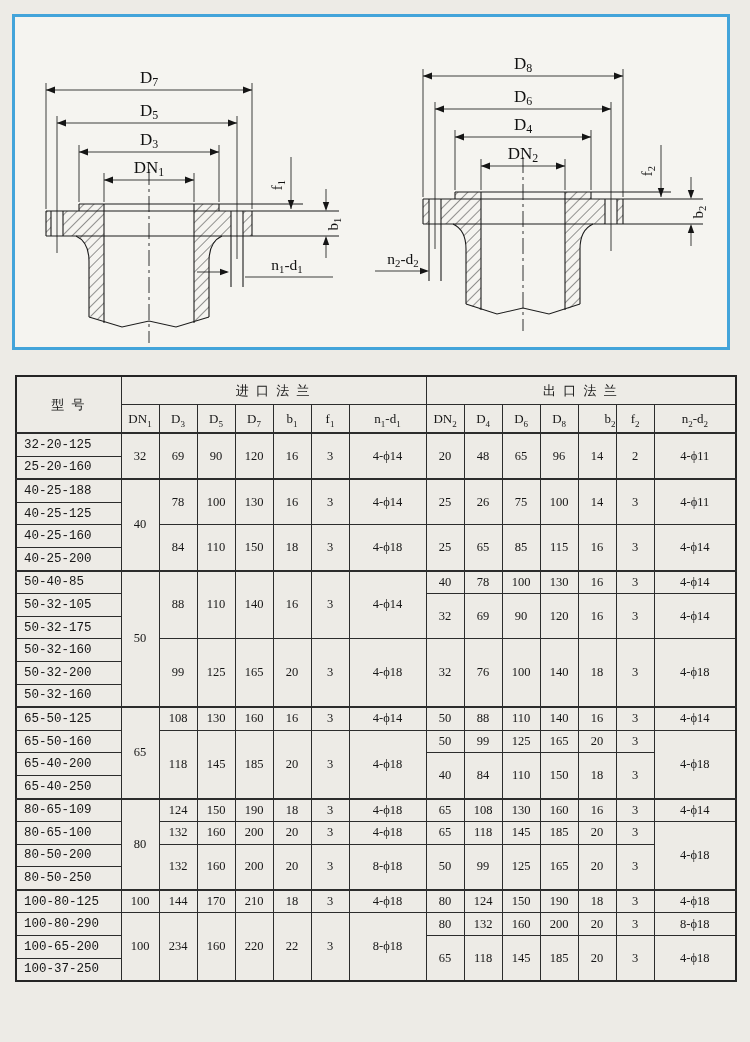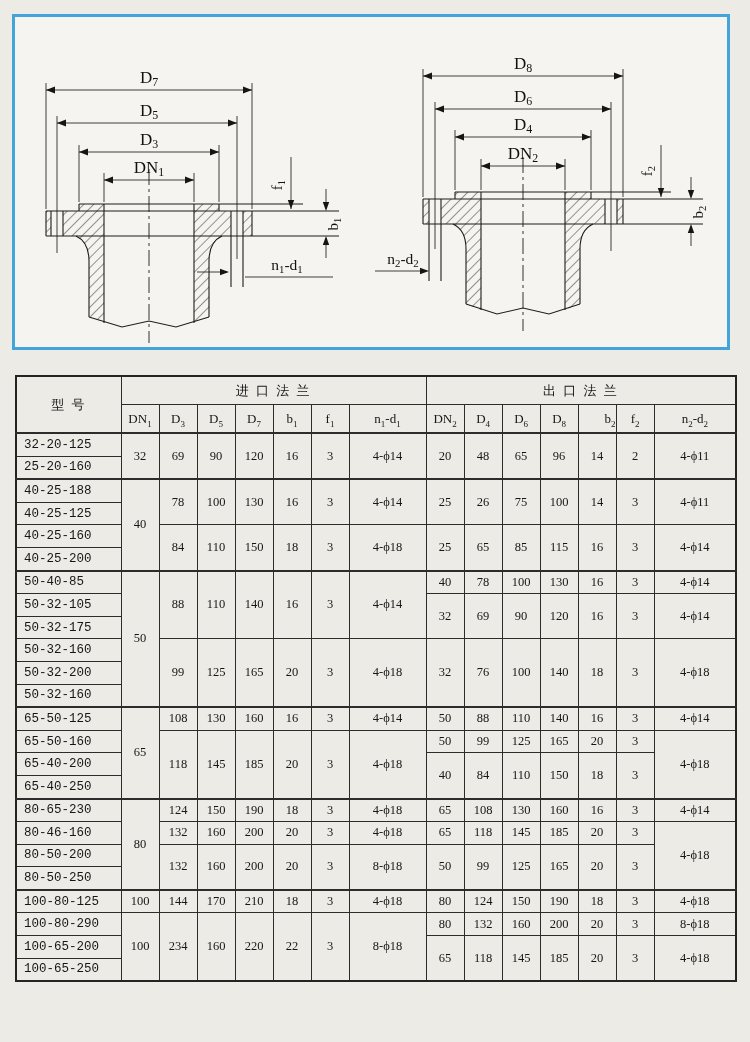--- a/index.html
+++ b/index.html
@@ -357,38 +357,38 @@
         <td rowspan="2">84</td>
         <td rowspan="2">110</td>
         <td rowspan="2">150</td>
         <td rowspan="2">18</td>
         <td rowspan="2">3</td>
       </tr>
       <tr>
         <td class="model">65-40-250</td>
       </tr>
       <tr class="grp">
-        <td class="model">80-65-230</td>
+        <td class="model">80-65-109</td>
         <td rowspan="4">80</td>
         <td>124</td>
         <td>150</td>
         <td>190</td>
         <td>18</td>
         <td>3</td>
         <td>4-ϕ18</td>
         <td>65</td>
         <td>108</td>
         <td>130</td>
         <td>160</td>
         <td>16</td>
         <td>3</td>
         <td>4-ϕ14</td>
       </tr>
       <tr>
-        <td class="model">80-46-160</td>
+        <td class="model">80-65-100</td>
         <td>132</td>
         <td>160</td>
         <td>200</td>
         <td>20</td>
         <td>3</td>
         <td>4-ϕ18</td>
         <td>65</td>
         <td>118</td>
         <td>145</td>
         <td>185</td>
@@ -452,16 +452,16 @@
         <td class="model">100-65-200</td>
         <td rowspan="2">65</td>
         <td rowspan="2">118</td>
         <td rowspan="2">145</td>
         <td rowspan="2">185</td>
         <td rowspan="2">20</td>
         <td rowspan="2">3</td>
         <td rowspan="2">4-ϕ18</td>
       </tr>
       <tr>
-        <td class="model">100-65-250</td>
+        <td class="model">100-37-250</td>
       </tr>
     </tbody>
 </table>
 
 </body></html>

